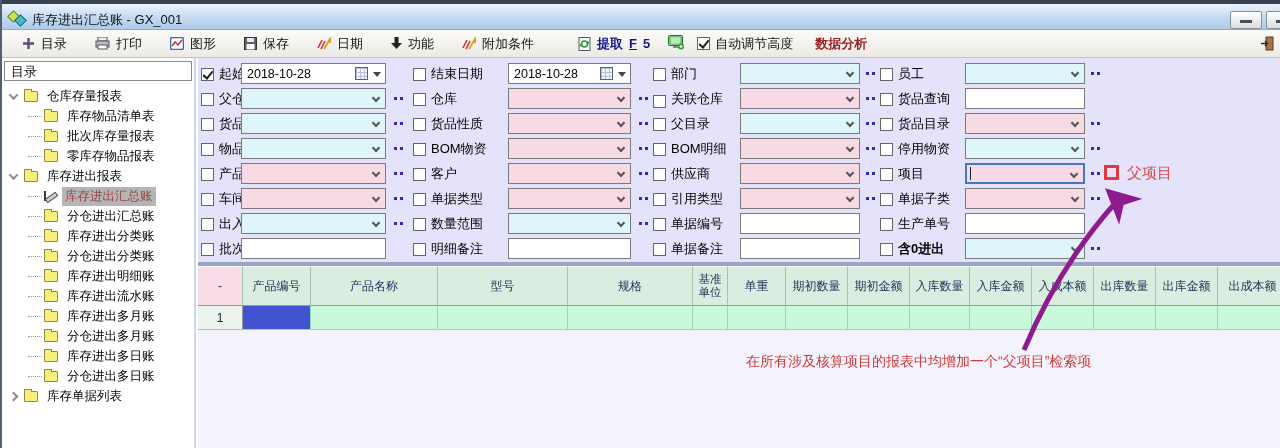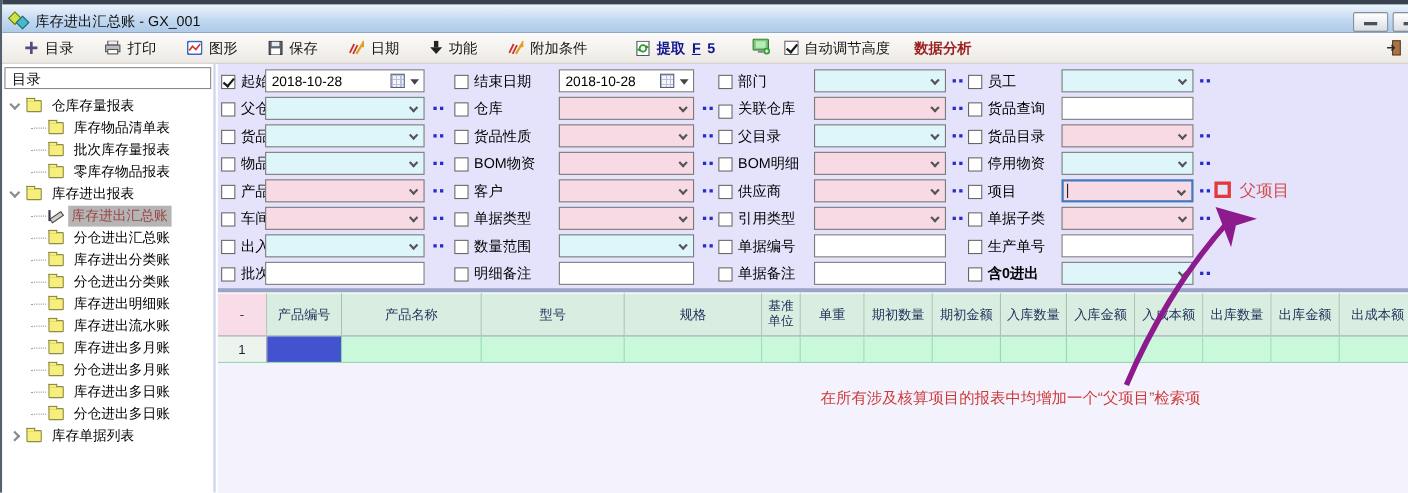--- a/index.html
+++ b/index.html
@@ -21,21 +21,21 @@
   .btn-min{right:18px;}
   .btn-partial{right:-18px;}
   .win-btn .dash{position:absolute;left:9px;bottom:5px;width:12px;height:3px;background:#4a5058;}
 
   
   .toolbar{position:absolute;left:0;top:30px;right:0;height:28px;
     background:linear-gradient(#fcfbf9,#edeae5);border-bottom:1px solid #c8c3ba;
     display:flex;align-items:center;padding-left:20px;font-size:13px;color:#151515;}
   .tb-item{display:flex;align-items:center;gap:6px;margin-right:28px;white-space:nowrap;cursor:default;}
   .tb-item svg{display:block;}
-  .tb-extract{font-weight:bold;color:#14178c;margin-left:16px;margin-right:34px;}
+  .tb-extract{font-weight:bold;color:#14178c;margin-left:16px;margin-right:18px;}
   .tb-extract .mn{text-decoration:underline;}
   .tb-check{display:flex;align-items:center;gap:5px;margin-right:14px;}
   .tb-danalysis{font-weight:bold;color:#9c1f1f;margin-left:8px;}
   .exit-icon{position:absolute;right:6px;top:36px;}
 
   .cb{width:13px;height:13px;background:#fff;border:1px solid #666;position:relative;flex:none;}
   .cb.checked::after{content:"";position:absolute;left:3px;top:0px;width:4px;height:8px;
     border-right:2px solid #1b1b1b;border-bottom:2px solid #1b1b1b;transform:rotate(40deg);}
 
   

